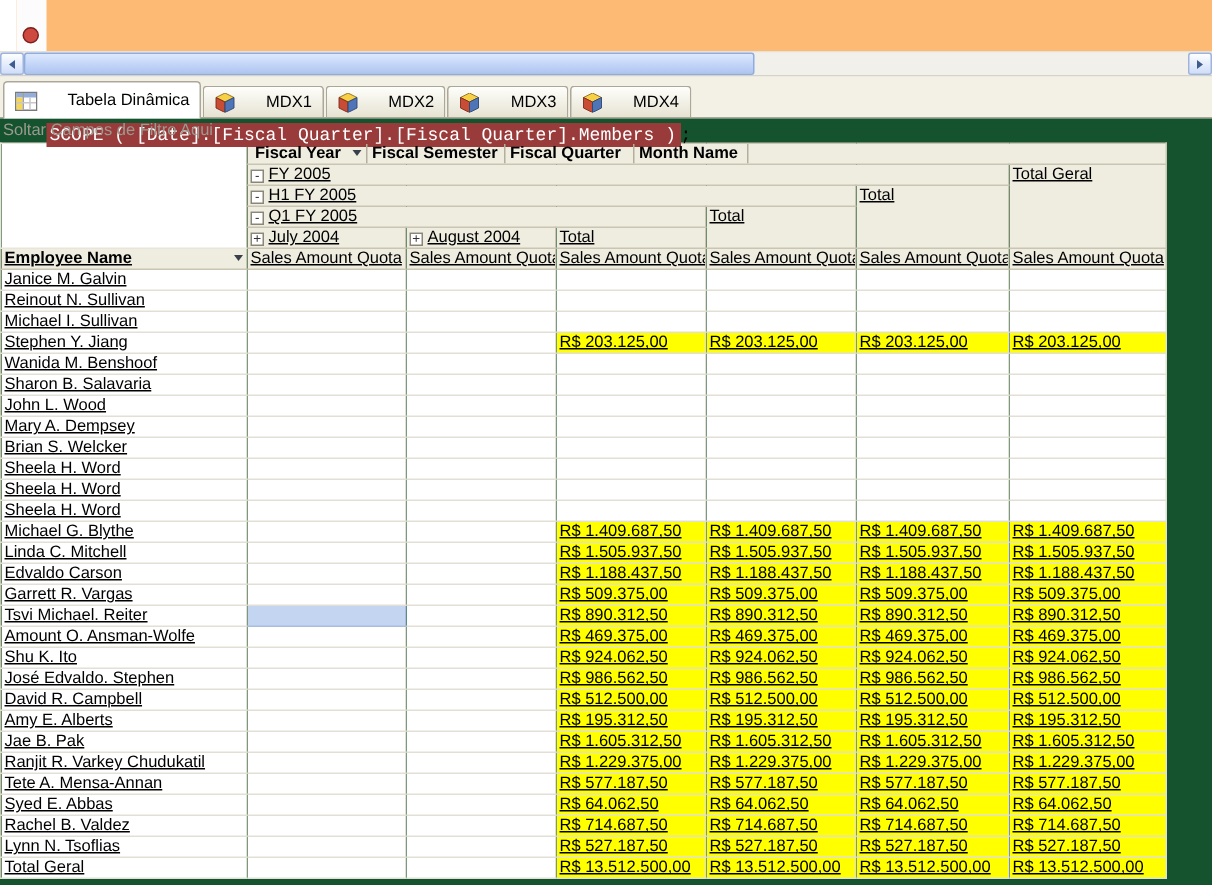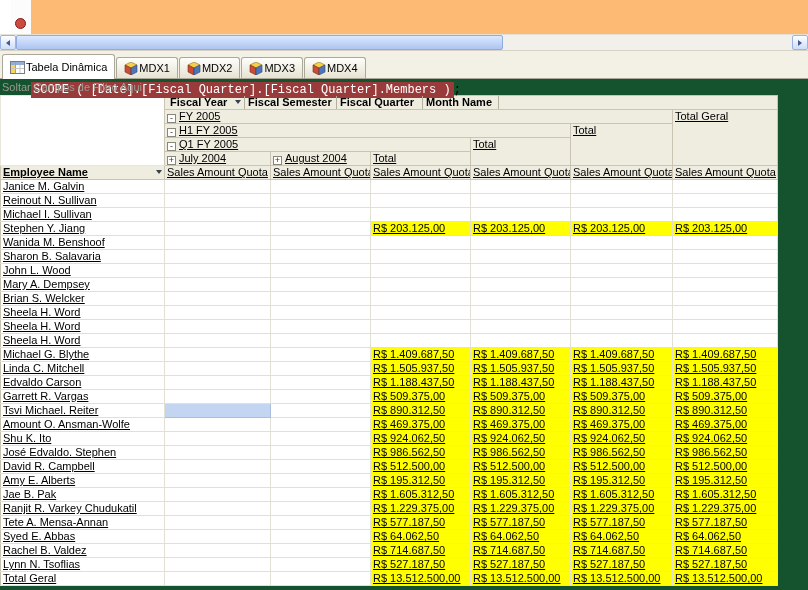--- a/index.html
+++ b/index.html
@@ -31,21 +31,21 @@
   .arr { width:0; height:0; }
   .arr-left  { border-top:3px solid transparent; border-bottom:3px solid transparent; border-right:4px solid #3E5C8E; }
   .arr-right { border-top:3px solid transparent; border-bottom:3px solid transparent; border-left:4px solid #3E5C8E; }
   .strack { flex:1; position:relative; background:#F1F0EA; }
   .sthumb { position:absolute; left:0; top:0; bottom:0; width:487px;
             background:linear-gradient(#DCE8FE,#ADC5F1); border:1px solid #8FABE0; border-radius:2px; }
 
   
   .tabbar { height:28px; background:#F3F1E6; display:flex; align-items:flex-end;
             padding:3px 0 0 2px; border-bottom:1px solid #ACA899; }
-  .tab { display:flex; align-items:center; gap:1px; height:21px; padding:0 7px;
+  .tab { display:flex; align-items:center; gap:20px; height:21px; padding:0 7px;
          font-size:11px; color:#000; background:linear-gradient(#FEFEFB,#E6E3D2);
          border:1px solid #ACA899; border-bottom:none; border-radius:3px 3px 0 0;
          margin-right:1px; white-space:nowrap; }
   .tab.active { height:25px; background:#FFFFFF; margin-bottom:-1px; z-index:2; position:relative; }
 
   
   .pivot-area { background:#14532d; padding-left:0; height:511px; }
   .filter-zone { height:16px; display:flex; align-items:center; }
   .filter-hint { font-size:11px; color:#9C9A90; padding-left:2px; }
 

